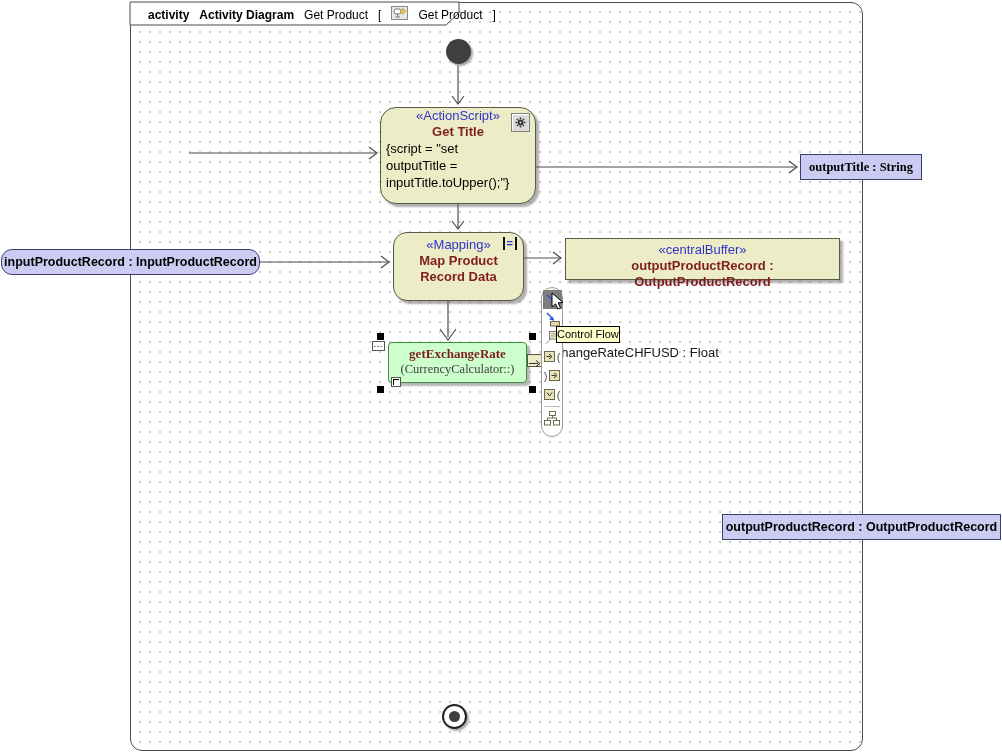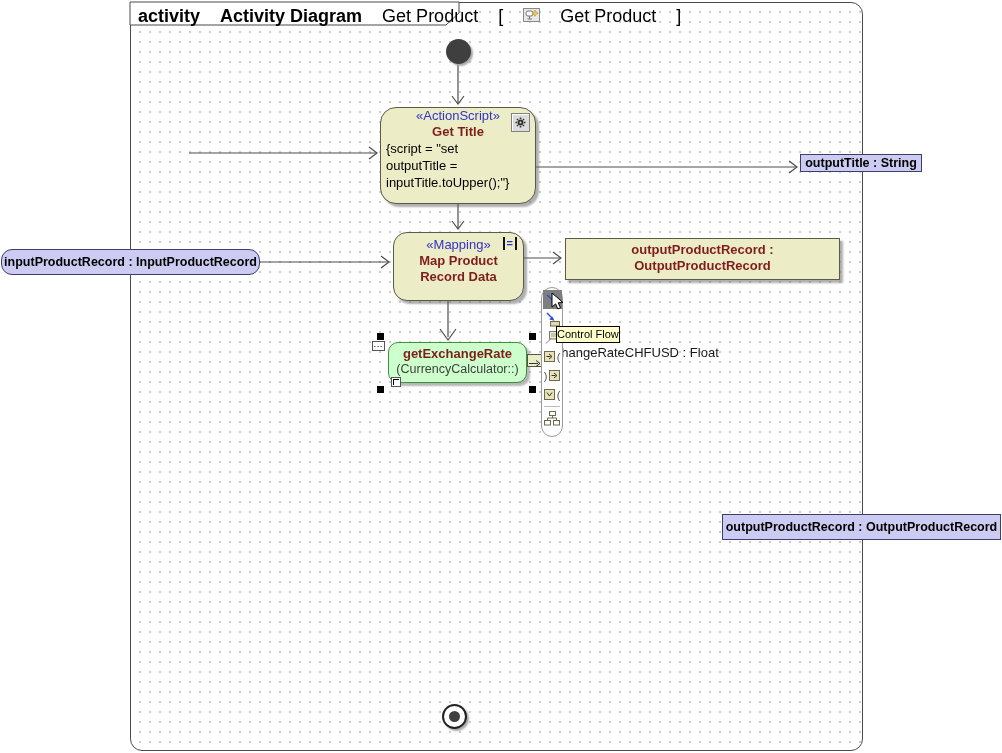--- a/index.html
+++ b/index.html
@@ -5,22 +5,22 @@
   html,body{margin:0;padding:0;background:#fff;}
   #canvas{position:relative;width:1002px;height:753px;overflow:hidden;
           font-family:"Liberation Sans",sans-serif;color:#000;}
 
   
   .frame{position:absolute;left:130px;top:2px;width:731px;height:747px;
          border:1px solid #4b4b4b;border-radius:12px;background-color:#fff;
          background-image:radial-gradient(circle,#cccccc 0.9px,transparent 1.1px);
          background-size:10px 10px;background-position:4px 4px;}
   .frame-header-svg{position:absolute;left:129px;top:1px;z-index:5;}
-  .frame-header-text{position:absolute;left:138px;top:6px;z-index:6;display:flex;
-         align-items:center;gap:20px;font-size:18px;white-space:nowrap;}
+  .frame-header-text{position:absolute;left:148px;top:6px;z-index:6;display:flex;
+         align-items:center;gap:10px;font-size:12px;white-space:nowrap;}
   .hb{font-weight:bold;}
 
   
   svg.wires{position:absolute;left:0;top:0;z-index:2;pointer-events:none;}
   .wire{stroke:#4d4d4d;stroke-width:1.2;fill:none;}
 
   
   .node{position:absolute;background:#ECECC6;border:1px solid #5a5a49;
         box-shadow:3px 3px 2px rgba(110,110,110,0.55);z-index:3;
         text-align:center;box-sizing:border-box;}
@@ -30,22 +30,22 @@
   .script-line{font-size:13px;line-height:17px;text-align:left;padding-left:5px;}
 
   .gear-btn{position:absolute;right:5px;top:5px;width:17px;height:17px;
         background:#dcdcdc;border:1px solid #808080;box-shadow:inset 1px 1px 0 #fff;
         display:flex;align-items:center;justify-content:center;}
   .map-icon{position:absolute;right:6px;top:4px;height:13px;display:flex;align-items:center;
         border-left:2px solid #111;border-right:2px solid #111;padding:0 2px;
         color:#2233cc;font-weight:bold;font-size:11px;line-height:11px;}
 
   .green-node{position:absolute;background:#CCFFCC;border:1.5px solid #3f8f3f;
-        border-radius:10px;box-shadow:3px 3px 2px rgba(110,110,110,0.5);
-        z-index:3;text-align:center;box-sizing:border-box;}
+        border-radius:4px;box-shadow:3px 3px 2px rgba(110,110,110,0.5);
+        z-index:3;text-align:center;box-sizing:border-box;font-family:Liberation Serif, serif;}
   .qualifier{font-size:12.5px;line-height:15px;color:#404040;}
 
   .pin{position:absolute;left:527px;top:354px;width:17px;height:13px;
         background:#ECECC6;border:1px solid #55544a;z-index:4;box-sizing:border-box;}
 
   
   .plabel{position:absolute;background:#CCCCF2;border:1px solid #3e3e6e;
         font-weight:bold;font-size:12.5px;display:flex;align-items:center;
         justify-content:center;z-index:6;white-space:nowrap;box-sizing:border-box;}
 
@@ -166,20 +166,21 @@
   <div class="node rounded" style="left:393px;top:232px;width:131px;height:69px;padding-top:4px;border-radius:14px;">
     <div class="stereo">«Mapping»</div>
     <div class="nname">Map Product</div>
     <div class="nname">Record Data</div>
     <div class="map-icon">
       <span>=</span>
     </div>
   </div>
 
   <div class="node" style="left:565px;top:238px;width:275px;height:42px;padding-top:3px;">
+    <div class="stereo">«centralBuffer»</div>
     <div class="nname">outputProductRecord : OutputProductRecord</div>
   </div>
 
   <div class="green-node" style="left:388px;top:342px;width:139px;height:41px;padding-top:3px;">
     <div class="nname">getExchangeRate</div>
     <div class="qualifier">(CurrencyCalculator::)</div>
   </div>
 
   <div class="pin">
     <svg width="15" height="11" viewBox="0 0 15 11">
@@ -192,21 +193,21 @@
   <div class="handle" style="left:529px;top:333px;"></div>
   <div class="handle" style="left:377px;top:386px;"></div>
   <div class="handle" style="left:529px;top:386px;"></div>
   <div class="mini-btn" style="left:372px;top:341px;width:13px;height:10px;">
     <span>...</span>
   </div>
   <div class="mini-btn" style="left:391px;top:377px;width:10px;height:10px;">
     <span class="corner-glyph"></span>
   </div>
 
-  <div class="plabel" style="left:800px;top:154px;width:122px;height:18px;">outputTitle : String</div>
+  <div class="plabel" style="left:800px;top:154px;width:122px;height:26px;font-family:Liberation Serif, serif;">outputTitle : String</div>
   <div class="plabel" style="left:1px;top:249px;width:259px;height:26px;border-radius:11px;">inputProductRecord : InputProductRecord</div>
   <div class="plabel" style="left:722px;top:514px;width:279px;height:26px;">outputProductRecord : OutputProductRecord</div>
 
   <div class="free-label">exchangeRateCHFUSD : Float</div>
 
   <div class="final-outer">
     <div class="final-inner"></div>
   </div>
 
   <div class="sm-toolbar">

